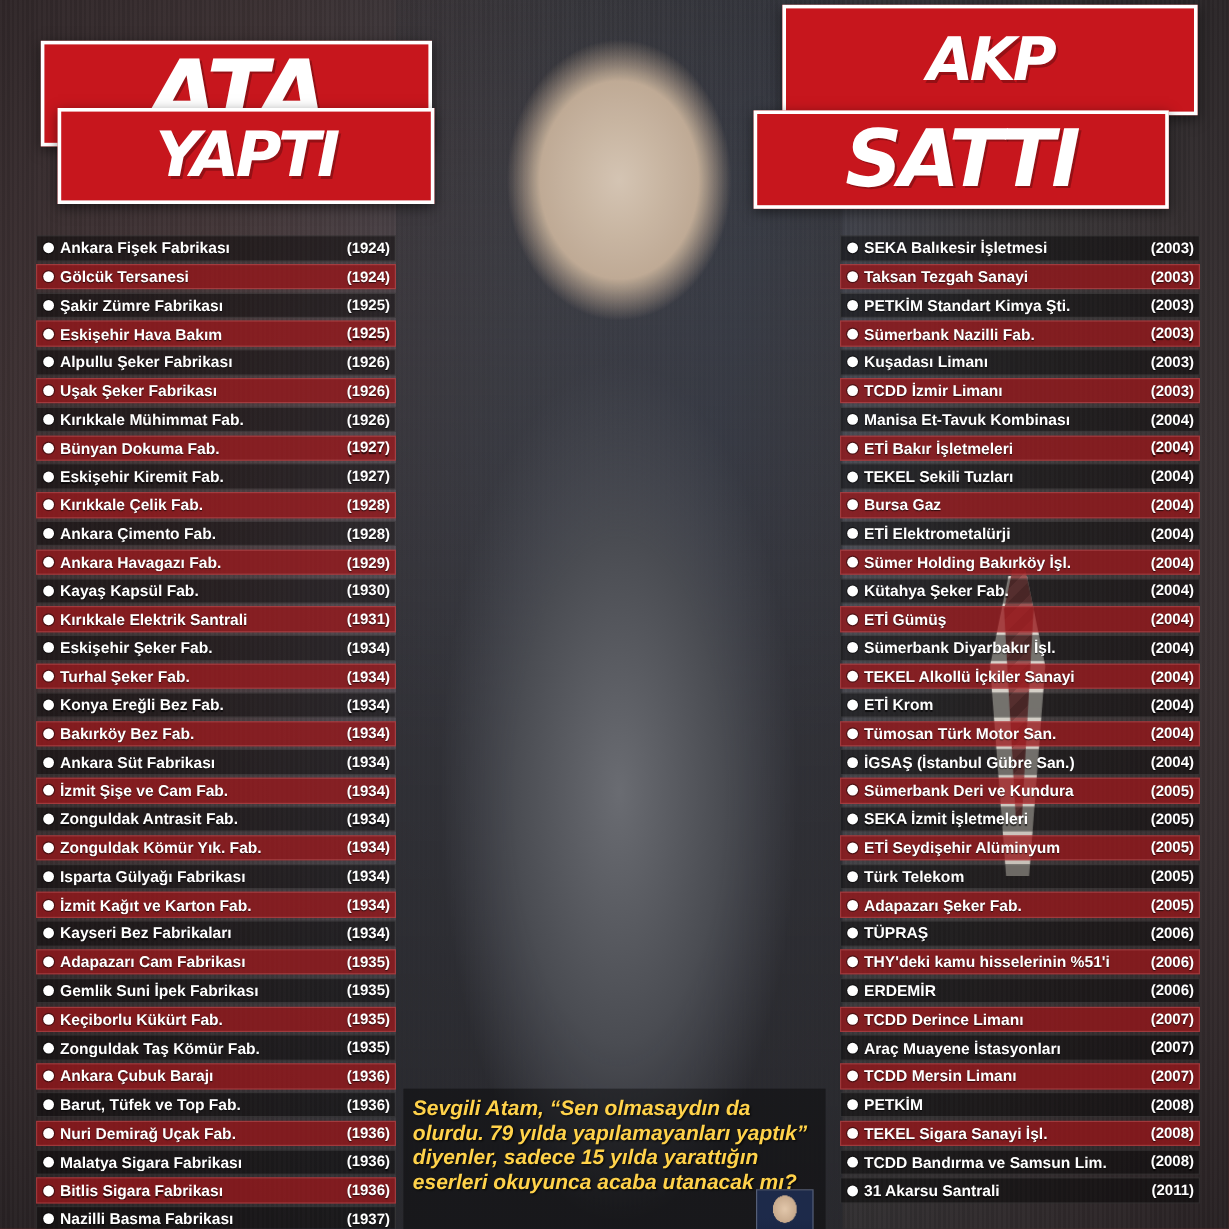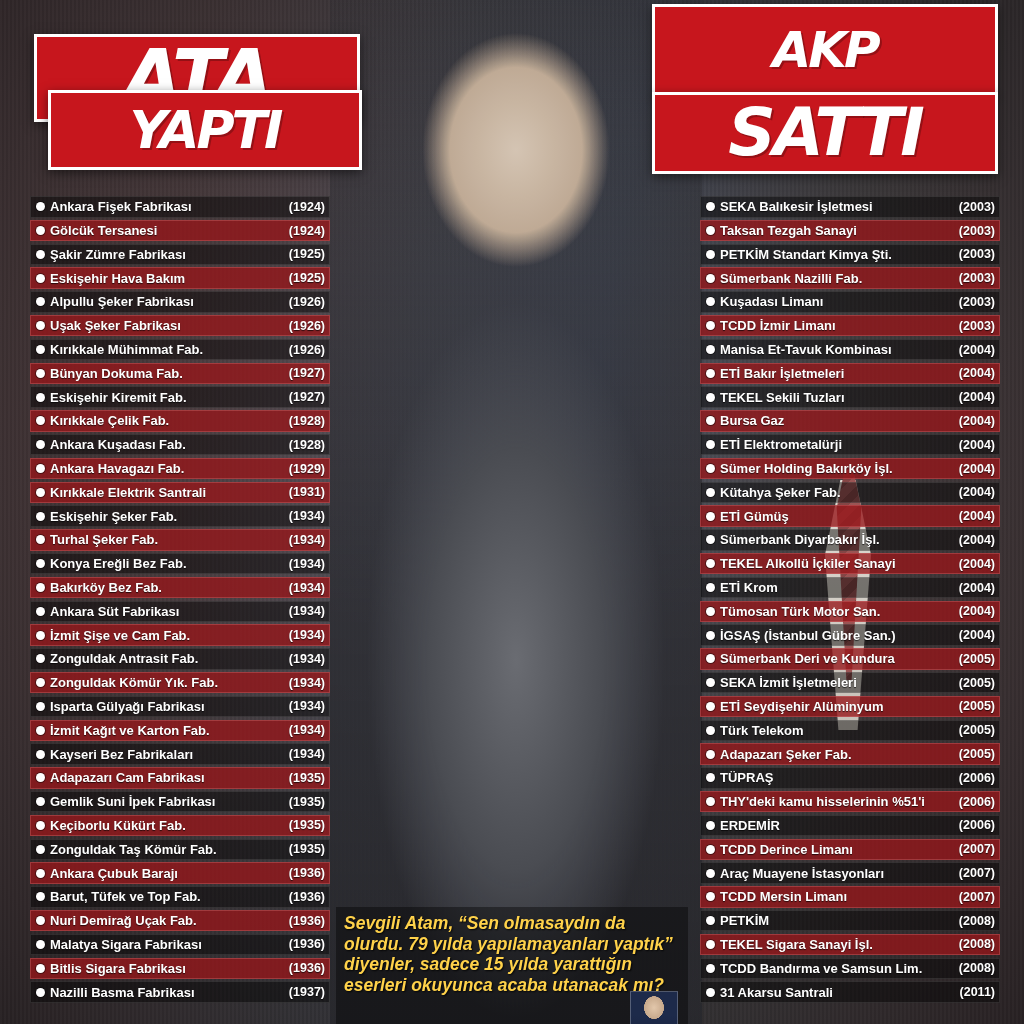--- a/index.html
+++ b/index.html
@@ -53,21 +53,21 @@
     letter-spacing:-3px;line-height:.86;
     font-family:"DejaVu Sans", sans-serif;
     text-shadow:2px 2px 0 rgba(0,0,0,.25);
   }
   #ban-ata   {left:34px;top:6px;width:320px;height:82px;margin-top:28px;}
   #ban-ata span{font-size:76px;}
   #ban-yapti {left:48px;top:90px;width:308px;height:74px;}
   #ban-yapti span{font-size:52px;}
   #ban-akp   {left:652px;top:4px;width:340px;height:86px;}
   #ban-akp span{font-size:50px;}
-  #ban-satti {left:652px;top:92px;width:340px;height:76px;text-align:center;}
+  #ban-satti {left:628px;top:92px;width:340px;height:76px;text-align:center;}
   #ban-satti span{font-size:66px;}
 
   
   .col{position:absolute;top:196px;width:300px;}
   #col-left{left:30px;}
   #col-right{left:700px;}
   .row{
     display:flex;align-items:center;height:21.5px;margin-bottom:2.3px;
     background:rgba(0,0,0,.45);
     border:1px solid rgba(255,255,255,.10);
@@ -179,27 +179,32 @@
       <span class="nm">Eskişehir Kiremit Fab.</span>
       <span class="yr">(1927)</span>
     </div>
     <div class="row red">
       <span class="bullet"></span>
       <span class="nm">Kırıkkale Çelik Fab.</span>
       <span class="yr">(1928)</span>
     </div>
     <div class="row">
       <span class="bullet"></span>
-      <span class="nm">Ankara Kuşadası Fab.</span>
+      <span class="nm">Ankara Çimento Fab.</span>
       <span class="yr">(1928)</span>
     </div>
     <div class="row red">
       <span class="bullet"></span>
       <span class="nm">Ankara Havagazı Fab.</span>
       <span class="yr">(1929)</span>
+    </div>
+    <div class="row">
+      <span class="bullet"></span>
+      <span class="nm">Kayaş Kapsül Fab.</span>
+      <span class="yr">(1930)</span>
     </div>
     <div class="row red">
       <span class="bullet"></span>
       <span class="nm">Kırıkkale Elektrik Santrali</span>
       <span class="yr">(1931)</span>
     </div>
     <div class="row">
       <span class="bullet"></span>
       <span class="nm">Eskişehir Şeker Fab.</span>
       <span class="yr">(1934)</span>

